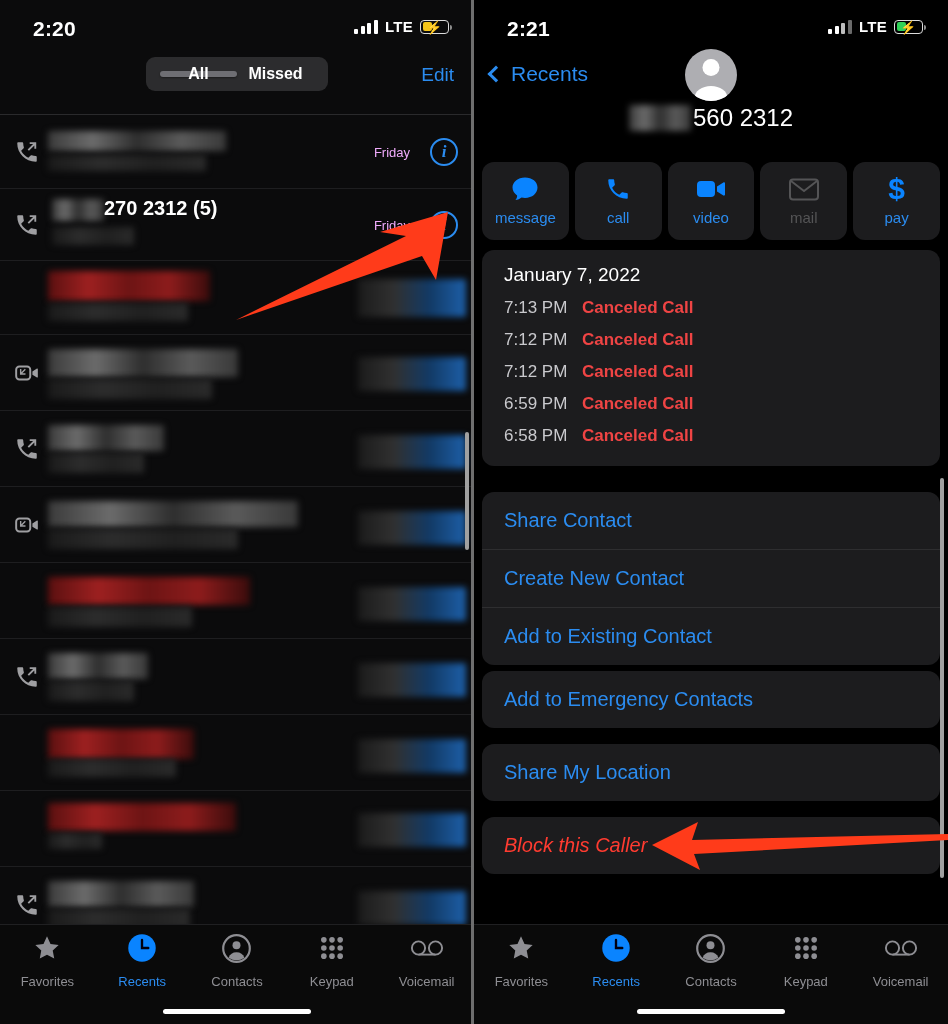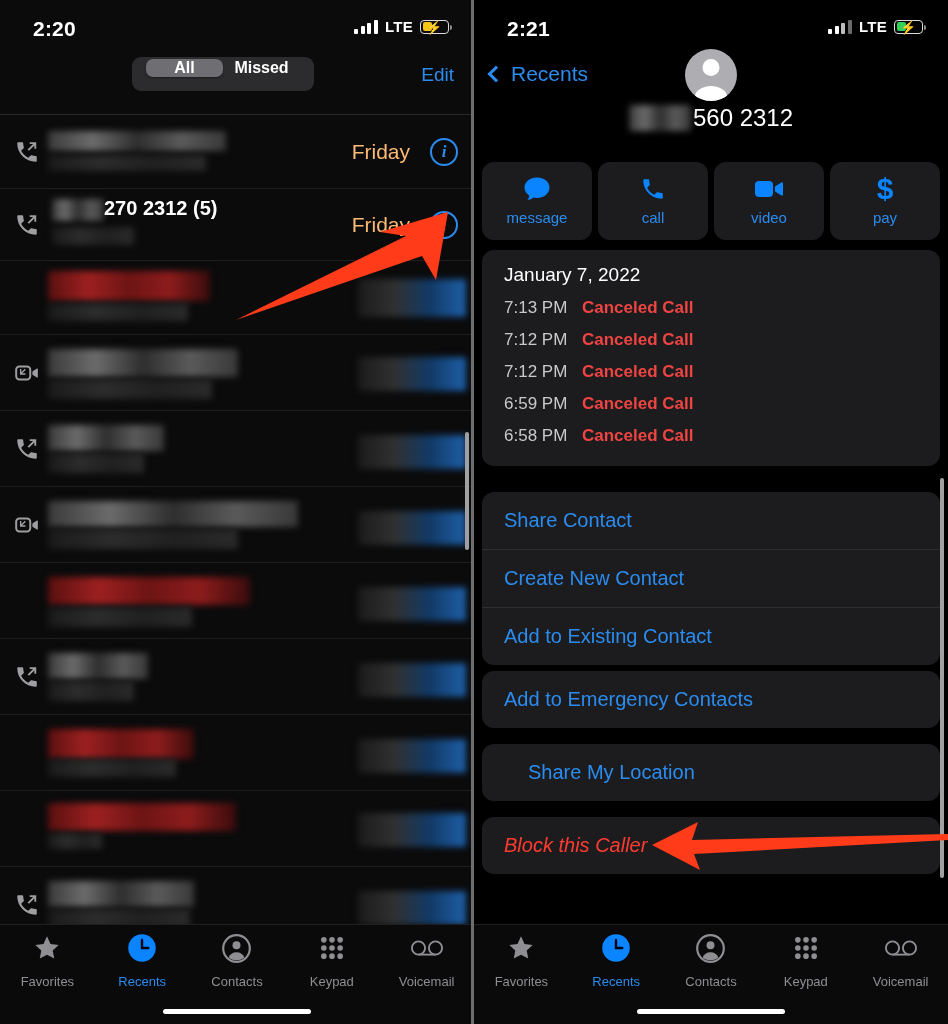--- a/index.html
+++ b/index.html
@@ -29,35 +29,35 @@
   .lte{ font-size:15px; font-weight:bold; letter-spacing:.3px; }
   .batt{ position:relative; width:29px; height:14px; border:1.6px solid #dcdcdc; border-radius:4px; padding:1.5px; }
   .batt:after{ content:""; position:absolute; right:-4px; top:4px; width:2.4px; height:5px;
                background:#8d8d8d; border-radius:0 2px 2px 0; }
   .batt .fill{ height:100%; border-radius:2px; }
   .bolt{ position:absolute; left:50%; top:50%; transform:translate(-50%,-50%); font-size:13px;
          font-weight:bold; color:#fff; line-height:1; }
 
   
   .navbar-left{ position:relative; height:62px; }
-  .segmented{ position:absolute; left:132px; top:5px; width:182px; height:34px;
-              background:#2c2c2e; border-radius:9px; display:flex; padding:14px;align-items:flex-end; }
+  .segmented{ position:absolute; left:146px; top:5px; width:182px; height:34px;
+              background:#2c2c2e; border-radius:9px; display:flex; padding:14px; }
   .seg{ flex:1; display:flex; align-items:center; justify-content:center;
         font-size:16px; font-weight:bold; color:#fff; border-radius:7px; }
   .seg.active{ background:#6e6e73; box-shadow:0 1px 2px rgba(0,0,0,.4); }
   .edit-btn{ position:absolute; right:20px; top:12px; font-size:19px; color:#2b8cf0; }
 
   
   .calllist{ position:relative; border-top:1px solid #2a2a2c; }
   .crow{ position:relative; height:74px; border-bottom:1px solid #1e1e20; }
   .crow .diricon{ position:absolute; left:14px; top:50%; transform:translateY(-50%);
                   width:26px; height:26px; opacity:.78; }
   .crow .label{ position:absolute; left:55px; top:13px; font-size:20px; font-weight:600; }
   .crow .meta{ position:absolute; right:64px; top:50%; transform:translateY(-50%);
-               font-size:21px; color:#fdba74; }
+               font-size:13px; color:#f0abfc; }
   .infobtn{ position:absolute; right:16px; top:50%; transform:translateY(-50%);
             width:28px; height:28px; border:2px solid #2b8cf0; border-radius:50%;
             color:#2b8cf0; font-size:17px; font-style:italic; font-weight:bold;
             display:flex; align-items:center; justify-content:center; font-family:"Liberation Serif",serif; }
   
   .redact{ position:absolute; border-radius:2px; filter:blur(3.2px); }
   .rx{ background:linear-gradient(90deg,#3a3a3a,#6b6b6b,#2e2e2e,#5a5a5a,#383838); }
   .rx-red{ background:linear-gradient(90deg,#5a1010,#9d2020,#6d1414,#8d1c1c,#3a0c0c); }
   .rx-blue{ background:linear-gradient(90deg,#1b1b1b,#303030,#123a66,#1d5fa8); }
   .rx-dim{ background:linear-gradient(90deg,#1a1a1a,#2c2c2c,#202020,#2a2a2a); }
@@ -383,20 +383,29 @@
       </div>
       <div class="abtn">
         <div class="glyph">
           <svg width="30" height="22" viewBox="0 0 30 22">
               <rect x="1" y="3" width="18" height="16" rx="4" fill="#0a84ff"></rect>
               <path fill="#0a84ff" d="M21 8.5l6.4-4c.6-.4 1.6 0 1.6.7v11.6c0 .7-1 1.1-1.6.7L21 13.5z"></path>
             </svg>
         </div>
         <div class="lbl">video</div>
       </div>
+      <div class="abtn disabled">
+        <div class="glyph">
+          <svg width="30" height="23" viewBox="0 0 30 23">
+              <rect x="1" y="1.5" width="28" height="20" rx="3" fill="none" stroke="#545456" stroke-width="2"></rect>
+              <path d="M2 3l13 10L28 3" fill="none" stroke="#545456" stroke-width="2"></path>
+            </svg>
+        </div>
+        <div class="lbl">mail</div>
+      </div>
       <div class="abtn">
         <div class="glyph">
           <span style="font-size:30px;font-weight:bold;color:#0a84ff;line-height:1;">$</span>
         </div>
         <div class="lbl">pay</div>
       </div>
     </div>
 
     <div class="hist">
       <div class="hist-date">January 7, 2022</div>
@@ -425,21 +434,21 @@
     <div class="mgroup" style="top:492px;">
       <div class="mitem">Share Contact</div>
       <div class="mitem">Create New Contact</div>
       <div class="mitem">Add to Existing Contact</div>
     </div>
 
     <div class="mgroup" style="top:671px;">
       <div class="mitem">Add to Emergency Contacts</div>
     </div>
 
-    <div class="mgroup" style="top:744px;padding-left:24px;">
+    <div class="mgroup" style="top:744px;">
       <div class="mitem">Share My Location</div>
     </div>
 
     <div class="mgroup" style="top:817px;font-style:italic;">
       <div class="mitem destructive">Block this Caller</div>
     </div>
 
     <div class="scrollbar" style="right:4px; top:478px; height:400px;"></div>
 
     <div class="tabbar">

